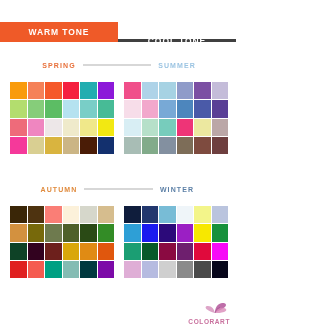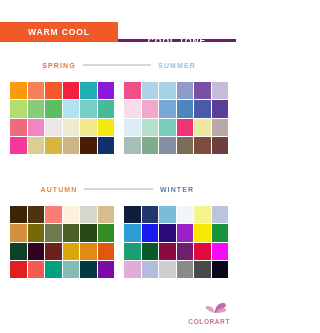--- a/index.html
+++ b/index.html
@@ -112,22 +112,22 @@
     font-size: 6.5px;
     font-weight: bold;
     letter-spacing: 0.6px;
     color: #c9719e;
   }
 </style>
 </head>
 <body>
 
 <div class="tone-bar">
-  <div class="tone-band tone-warm" style="background: rgb(239, 90, 40);">WARM COOL</div>
-  <div class="tone-band tone-cool" style="background: #701a75; margin-top: 17px;">COOL TONE</div>
+  <div class="tone-band tone-warm" style="background: rgb(239, 90, 40);">WARM TONE</div>
+  <div class="tone-band tone-cool" style="background: #404040; margin-top: 17px;">COOL TONE</div>
 </div>
 
 <div class="season-label-row" style="top:58px;height:14px;">
   <div class="season-label-cell">
     <div class="season-rule"></div>
     <span class="season-label lbl-spring" style="color: rgb(232, 112, 58);">SPRING</span>
   </div>
   <div class="season-label-cell">
     <div class="season-rule"></div>
     <span class="season-label lbl-summer" style="color: rgb(155, 196, 226);">SUMMER</span>

